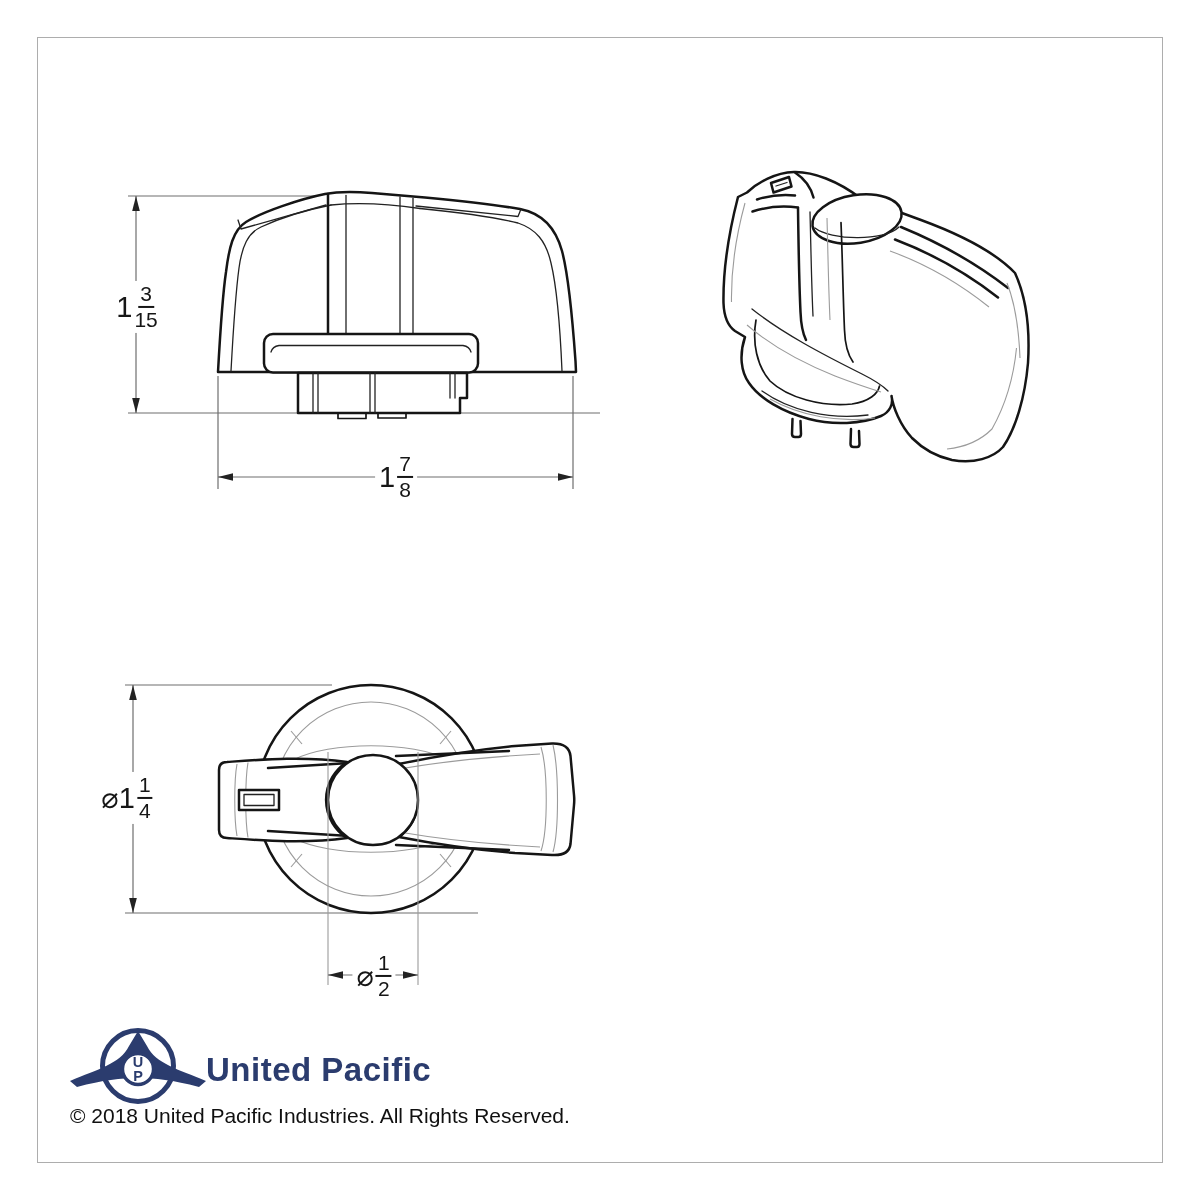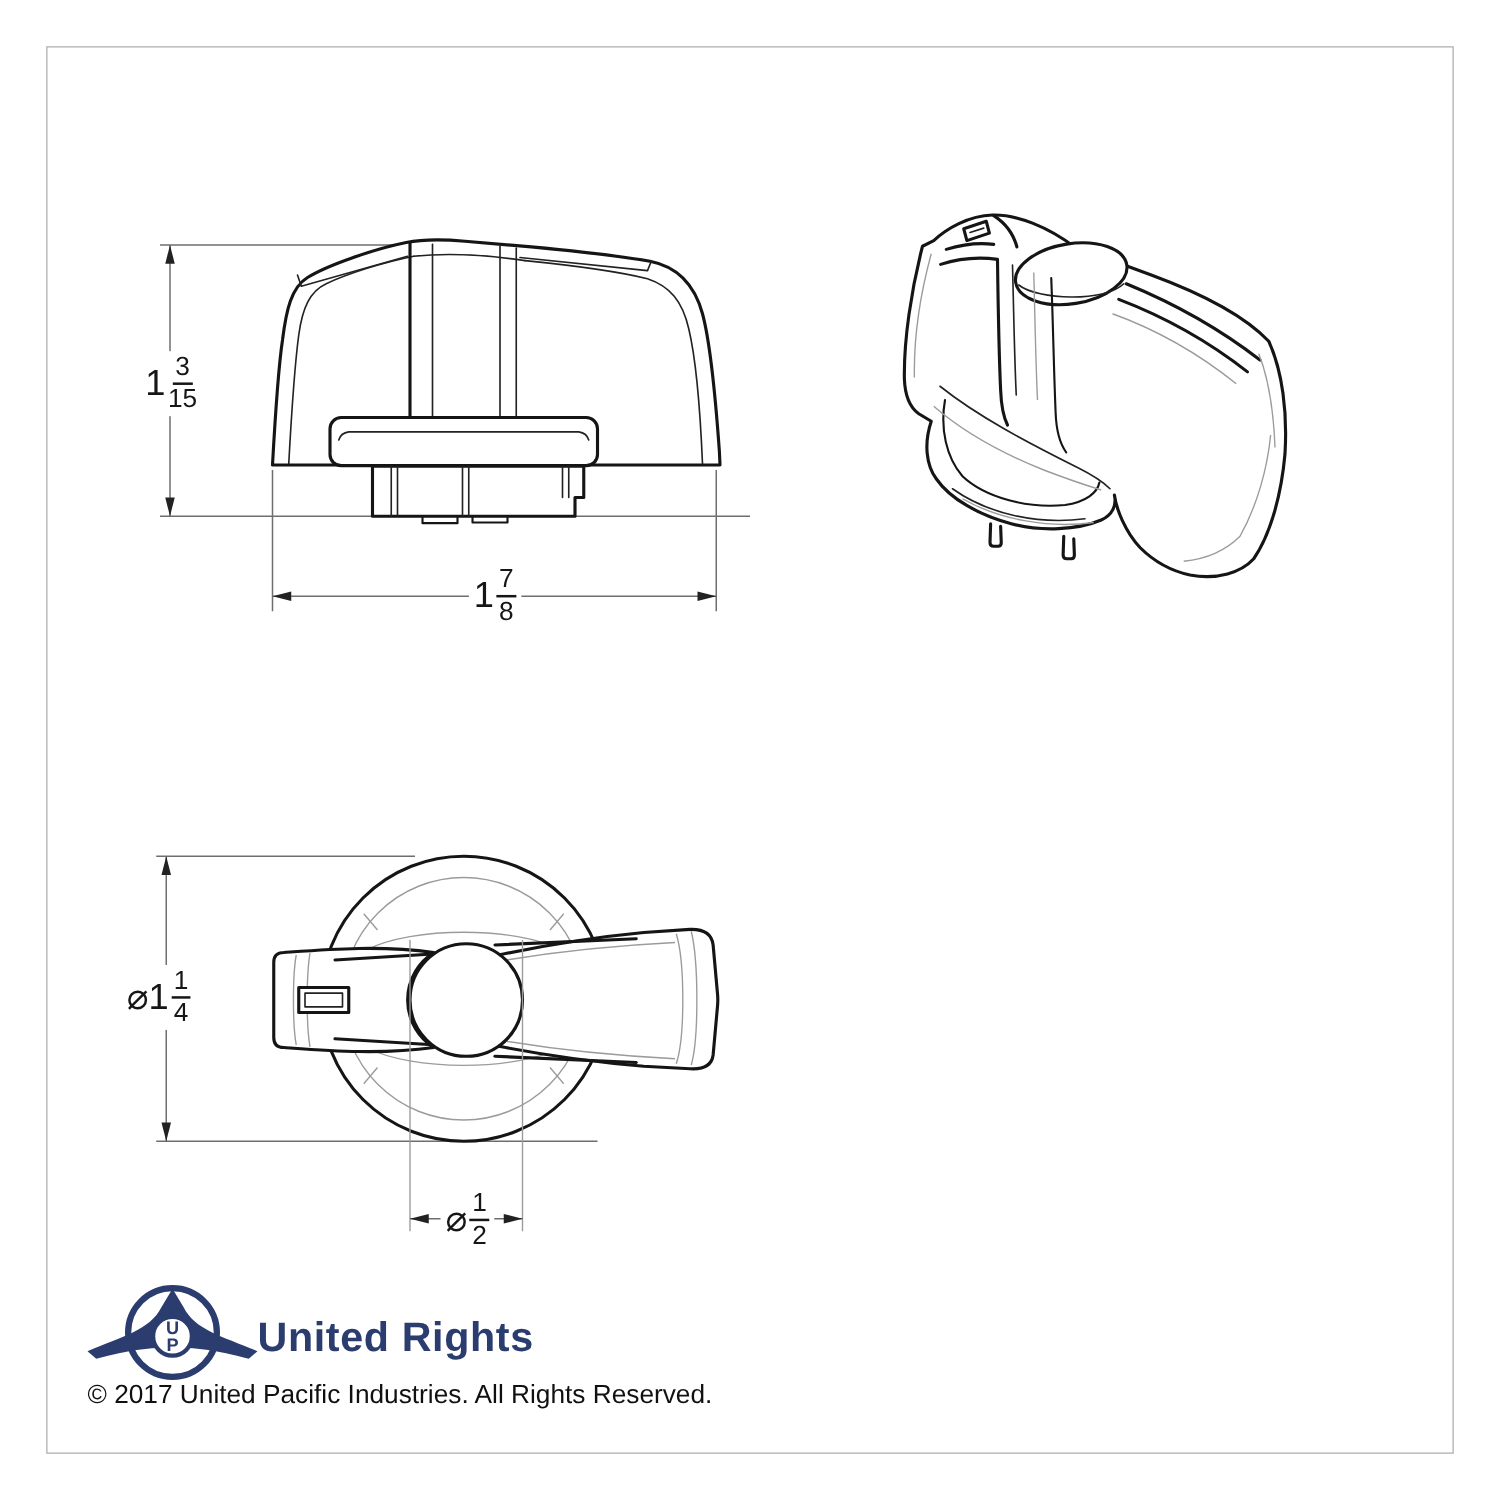--- a/index.html
+++ b/index.html
@@ -227,14 +227,14 @@
 
 <svg id="emblem" width="144" height="84" viewBox="0 0 144 84">
   <circle cx="72" cy="42" r="35.5" fill="none" stroke="#2b3c6e" stroke-width="5"></circle>
   <path fill="#2b3c6e" d="M4,57 C32,45 54,40 63,22 L72,7 L81,22 C90,40 112,45 140,57 L133,63
        C107,56 89,54 72,54 C55,54 37,56 11,63 Z"></path>
   <circle cx="72" cy="45" r="15.5" fill="#ffffff" stroke="#2b3c6e" stroke-width="3.4"></circle>
   <text x="72" y="43" text-anchor="middle" font-size="14.5" fill="#2b3c6e">U</text>
   <text x="72" y="56.5" text-anchor="middle" font-size="14.5" fill="#2b3c6e">P</text>
 </svg>
 
-<div class="brand-text">United Rights</div>
-<div class="copyright">© 2017 United Pacific Industries. All Rights Reserved.</div>
+<div class="brand-text">United Pacific</div>
+<div class="copyright">© 2018 United Pacific Industries. All Rights Reserved.</div>
 
 </body></html>

